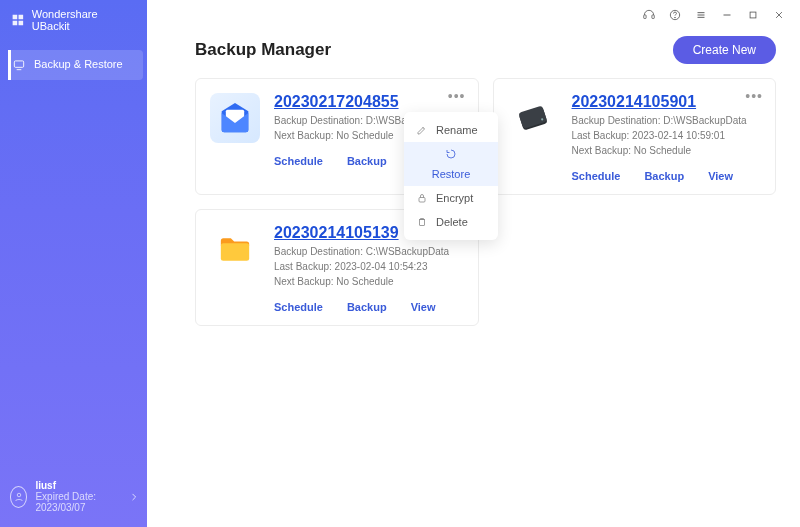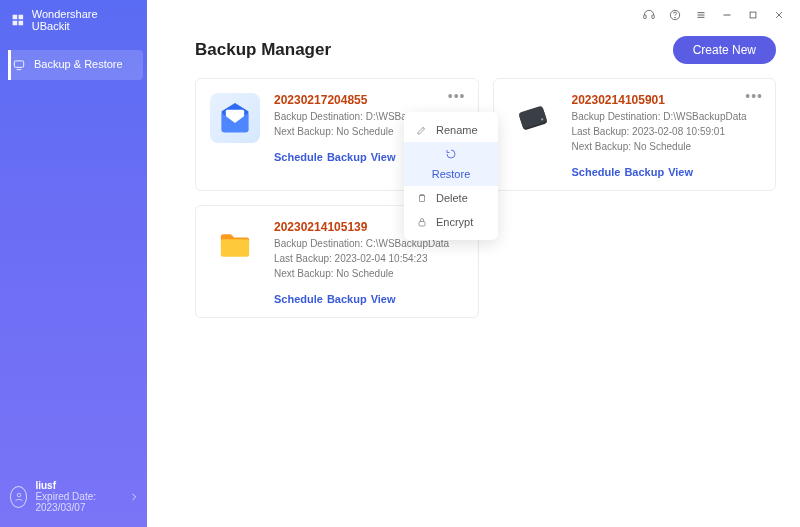--- a/index.html
+++ b/index.html
@@ -32,23 +32,23 @@
   .create-btn { margin-left: auto; background: #5b5ce4; color: #fff; border: none; border-radius: 16px; padding: 7px 20px; font-size: 12px; font-weight: 400; cursor: pointer; }
 
   .cards { padding: 0 24px; display: grid; grid-template-columns: 1fr 1fr; gap: 14px; align-content: start; overflow:auto; }
   .card { border: 1px solid #ececec; border-radius: 6px; padding: 14px 14px 12px 14px; display: flex; gap: 14px; position: relative; }
   .card .thumb { width: 50px; height: 50px; border-radius: 8px; display:flex; align-items:center; justify-content:center; flex-shrink:0; }
   .thumb.mail { background: linear-gradient(135deg,#e8f2ff,#d6e8ff); }
   .thumb.folder { background: transparent; }
   .thumb.disk { background: transparent; }
   .thumb svg { width: 40px; height: 40px; }
   .card .body { flex:1; min-width:0; }
-  .card .title { font-size: 12px; font-weight: 700; color:#c2410c; margin-bottom:2px; }
+  .card .title { font-size: 16px; font-weight: 700; color:#1d4ed8; margin-bottom:2px;text-decoration:underline; }
   .card .line { font-size: 10px; color:#7a7a7a; line-height:1.5; white-space:nowrap; overflow:hidden; text-overflow:ellipsis; }
-  .card .actions { display:flex; gap:4px; margin-top:12px; }
+  .card .actions { display:flex; gap:24px; margin-top:12px; }
   .card .actions a { font-size:11px; font-weight:600; color:#3a5bd9; text-decoration:none; cursor:pointer; }
   .card .more { position:absolute; top:10px; right:12px; color:#999; font-size:14px; letter-spacing:1px; cursor:pointer; line-height:1; }
 
   
   .ctx { position: fixed; background:#fff; border-radius:6px; box-shadow: 0 4px 16px rgba(0,0,0,0.12); padding:6px 0; width: 94px; font-size:11px; color:#555; z-index:10; }
   .ctx .mi { display:flex; align-items:center; gap:8px; padding:6px 12px; cursor:pointer; }
   .ctx .mi.active { background:#edf3ff; color:#3a5bd9;flex-direction:column; }
   .ctx .mi svg { width:12px; height:12px; }
 </style>
 </head>
@@ -161,21 +161,21 @@
             <g transform="rotate(-18 24 24)">
               <rect x="9" y="15" width="30" height="20" rx="4" fill="#2b2f33"></rect>
               <rect x="9" y="13" width="30" height="20" rx="4" fill="#3a3f45"></rect>
               <circle cx="34" cy="29" r="1.3" fill="#8aa"></circle>
             </g>
           </svg>
         </div>
         <div class="body">
           <div class="title">20230214105901</div>
           <div class="line">Backup Destination: D:\WSBackupData</div>
-          <div class="line">Last Backup: 2023-02-08 10:59:01</div>
+          <div class="line">Last Backup: 2023-02-14 10:59:01</div>
           <div class="line">Next Backup: No Schedule</div>
           <div class="actions">
             <a>Schedule</a>
             <a>Backup</a>
             <a>View</a>
           </div>
         </div>
         <div class="more">•••</div>
       </div>
 
@@ -214,26 +214,26 @@
   </div>
   <div class="mi active">
     <svg viewBox="0 0 24 24" fill="none" stroke="#3a5bd9" stroke-width="1.6">
         <path d="M4 12a8 8 0 108-8"></path>
         <path d="M4 4v5h5"></path>
       </svg>
     <span>Restore</span>
   </div>
   <div class="mi">
     <svg viewBox="0 0 24 24" fill="none" stroke="#888" stroke-width="1.6">
+        <rect x="6" y="11" width="12" height="9" rx="2"></rect>
+        <path d="M9 11V8a3 3 0 016 0v3"></path>
+      </svg>
+    <span>Encrypt</span>
+  </div>
+  <div class="mi">
+    <svg viewBox="0 0 24 24" fill="none" stroke="#888" stroke-width="1.6">
         <path d="M6 7h12"></path>
         <path d="M9 7V5h6v2"></path>
         <rect x="7" y="7" width="10" height="12" rx="1"></rect>
       </svg>
     <span>Delete</span>
   </div>
-  <div class="mi">
-    <svg viewBox="0 0 24 24" fill="none" stroke="#888" stroke-width="1.6">
-        <rect x="6" y="11" width="12" height="9" rx="2"></rect>
-        <path d="M9 11V8a3 3 0 016 0v3"></path>
-      </svg>
-    <span>Encrypt</span>
-  </div>
 </div>
 
 </body></html>

